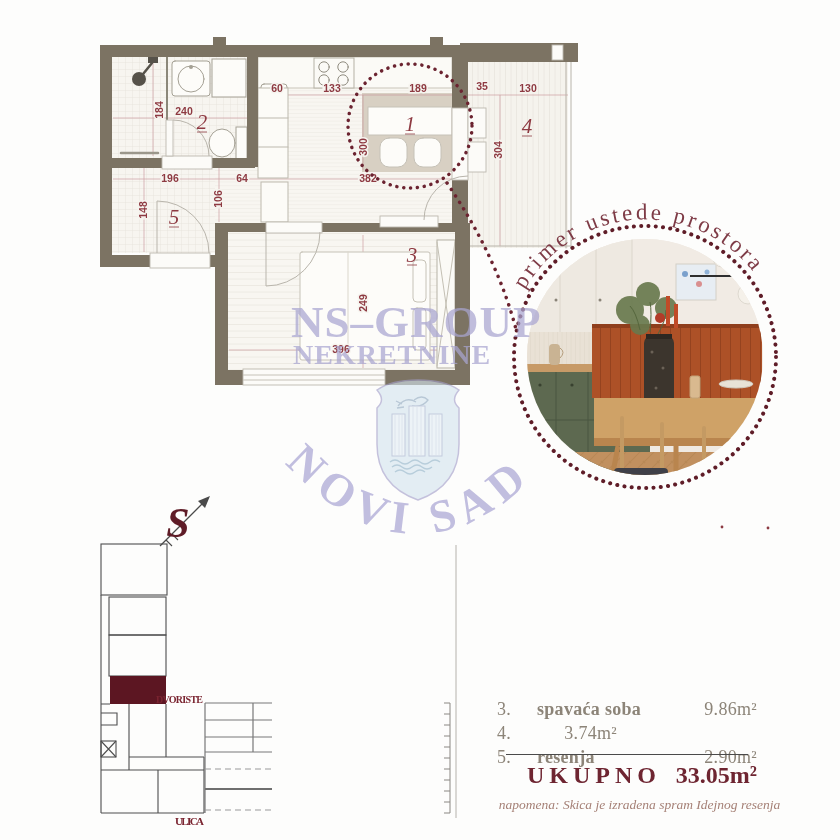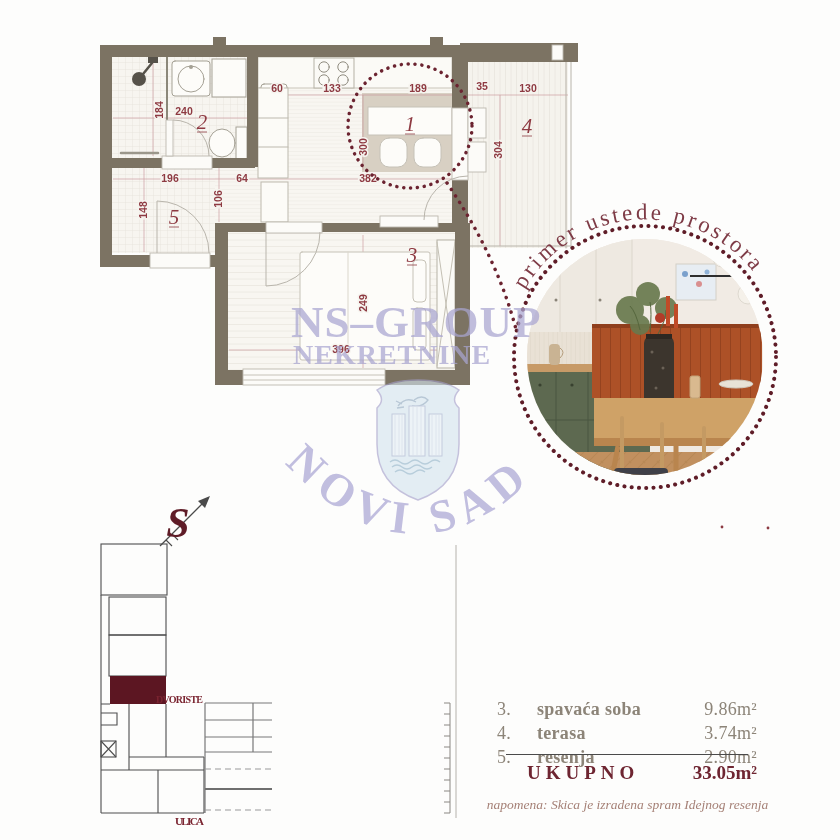--- a/index.html
+++ b/index.html
@@ -15,25 +15,25 @@
   .area-table{position:absolute;left:497px;top:626px;width:260px;color:#8c8478;
               font-size:18px;letter-spacing:.3px;}
   .arow{display:flex;height:24px;align-items:baseline;}
   .arow .num{width:40px;}
   .arow .lbl{flex:1;font-weight:bold;}
   .arow .val{width:80px;text-align:right;margin-top:48px;}
   .clip-row{height:13px;overflow:hidden;opacity:.5;margin-bottom:12px;}
   .clip-row .arow{transform:translateY(-12px);}
   .tbl-divider{position:absolute;left:506px;top:754px;width:242px;border-top:1.5px solid #4a4a4a;}
   .total-row{position:absolute;left:497px;top:762px;width:260px;display:flex;
-             color:#6e2531;font-weight:bold;font-size:19px;}
+             color:#6e2531;font-weight:bold;font-size:24px;}
   .total-row .tlabel{margin-left:30px;letter-spacing:5px;flex:1;}
   .total-row .tval{text-align:right;}
   .note{position:absolute;left:455px;top:797px;width:345px;text-align:center;
-        font-style:italic;font-size:13.5px;color:#a58076;line-height:1.2;}
+        font-style:italic;font-size:13.5px;color:#a58076;line-height:1.2;padding-left:12px;}
 </style>
 </head>
 <body>
 
 <div id="stage">
 
 <svg viewBox="0 0 840 840" width="840" height="840">
   <defs>
     <pattern id="patGrid" width="7" height="7" patternUnits="userSpaceOnUse">
       <path d="M7,0 V7 M0,7 H7" stroke="#e3dfd7" stroke-width="0.7" fill="none"></path>
@@ -372,21 +372,20 @@
       <span class="val">m²</span>
     </div>
   </div>
   <div class="arow">
     <span class="num">3.</span>
     <span class="lbl">spavaća soba</span>
     <span class="val">9.86m²</span>
   </div>
   <div class="arow">
     <span class="num">4.</span>
-    <span class="lbl">terasa</span>
     <span class="val">3.74m²</span>
   </div>
   <div class="arow">
     <span class="num">5.</span>
     <span class="lbl">resenja</span>
     <span class="val">2.90m²</span>
   </div>
 </div>
 <div class="tbl-divider"></div>
 <div class="total-row">

